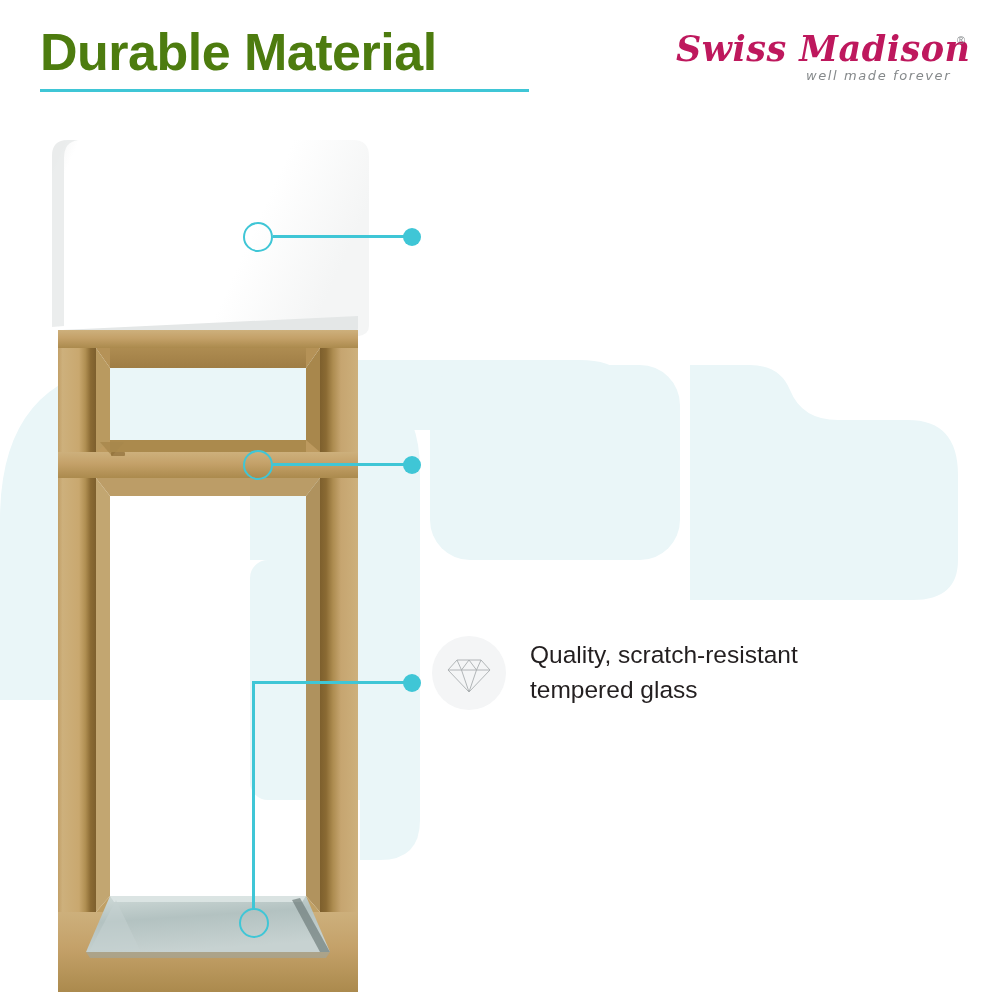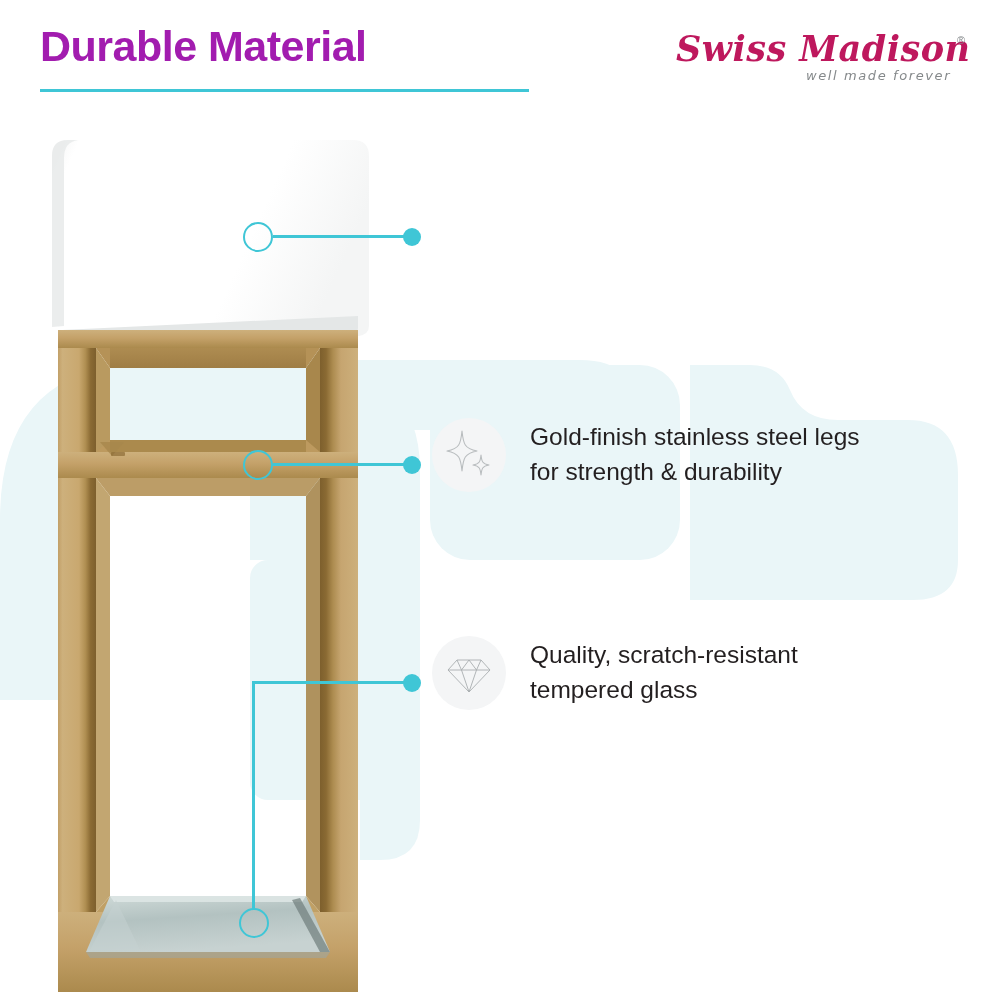--- a/index.html
+++ b/index.html
@@ -24,24 +24,24 @@
     left: 0; top: 0;
     width: 1000px; height: 1000px;
     pointer-events: none;
   }
 
   
   .page-title {
     position: absolute;
     left: 40px;
     top: 22px;
-    font-size: 43px;
+    font-size: 52px;
     font-weight: bold;
     letter-spacing: -0.5px;
-    color: #a21caf;
+    color: #4d7c0f;
     white-space: nowrap;
   }
   .title-underline {
     position: absolute;
     left: 40px;
     top: 89px;
     width: 489px;
     height: 3px;
     background: #3fc6d6;
   }
@@ -257,32 +257,20 @@
   <div class="lead-ring" style="left:243px; top:450px;"></div>
   <div class="lead-line" style="left:273px; top:463px; width:140px; height:3px;"></div>
   <div class="lead-dot" style="left:403px; top:456px;"></div>
 
   <div class="lead-ring" style="left:239px; top:908px;"></div>
   <div class="lead-line" style="left:252px; top:681px; width:3px; height:229px;"></div>
   <div class="lead-line" style="left:252px; top:681px; width:161px; height:3px;"></div>
   <div class="lead-dot" style="left:403px; top:674px;"></div>
 
 
-  <div class="callout-row" style="left:432px; top:418px;">
-    <div class="callout-icon">
-      <svg width="50" height="50" viewBox="0 0 50 50" xmlns="http://www.w3.org/2000/svg">
-        <path d="M18 1 C19.3 14 20.6 18.6 33 21 C20.6 23.4 19.3 28 18 41
-                 C16.7 28 15.4 23.4 3 21 C15.4 18.6 16.7 14 18 1 Z" fill="none" stroke="#b9bdbf" stroke-width="1.1" stroke-linejoin="round"></path>
-        <path d="M37 25 C37.7 31.5 38.3 33.8 45 35 C38.3 36.2 37.7 38.5 37 45
-                 C36.3 38.5 35.7 36.2 29 35 C35.7 33.8 36.3 31.5 37 25 Z" fill="none" stroke="#b9bdbf" stroke-width="1.1" stroke-linejoin="round"></path>
-      </svg>
-    </div>
-    <div class="callout-text">Gold-finish stainless steel legs
-for strength &amp; durability</div>
-  </div>
 
   <div class="callout-row" style="left:432px; top:636px;">
     <div class="callout-icon">
       <svg width="46" height="44" viewBox="0 0 46 44" xmlns="http://www.w3.org/2000/svg">
         <g fill="none" stroke="#a9aeb0" stroke-width="0.9" stroke-linejoin="round">
           <path d="M11 9 H35 L44 19 L23 41 L2 19 Z"></path>
           <path d="M2 19 H44"></path>
           <path d="M11 9 L15.5 19 L23 41"></path>
           <path d="M35 9 L30.5 19 L23 41"></path>
           <path d="M15.5 19 L23 9 L30.5 19"></path>

